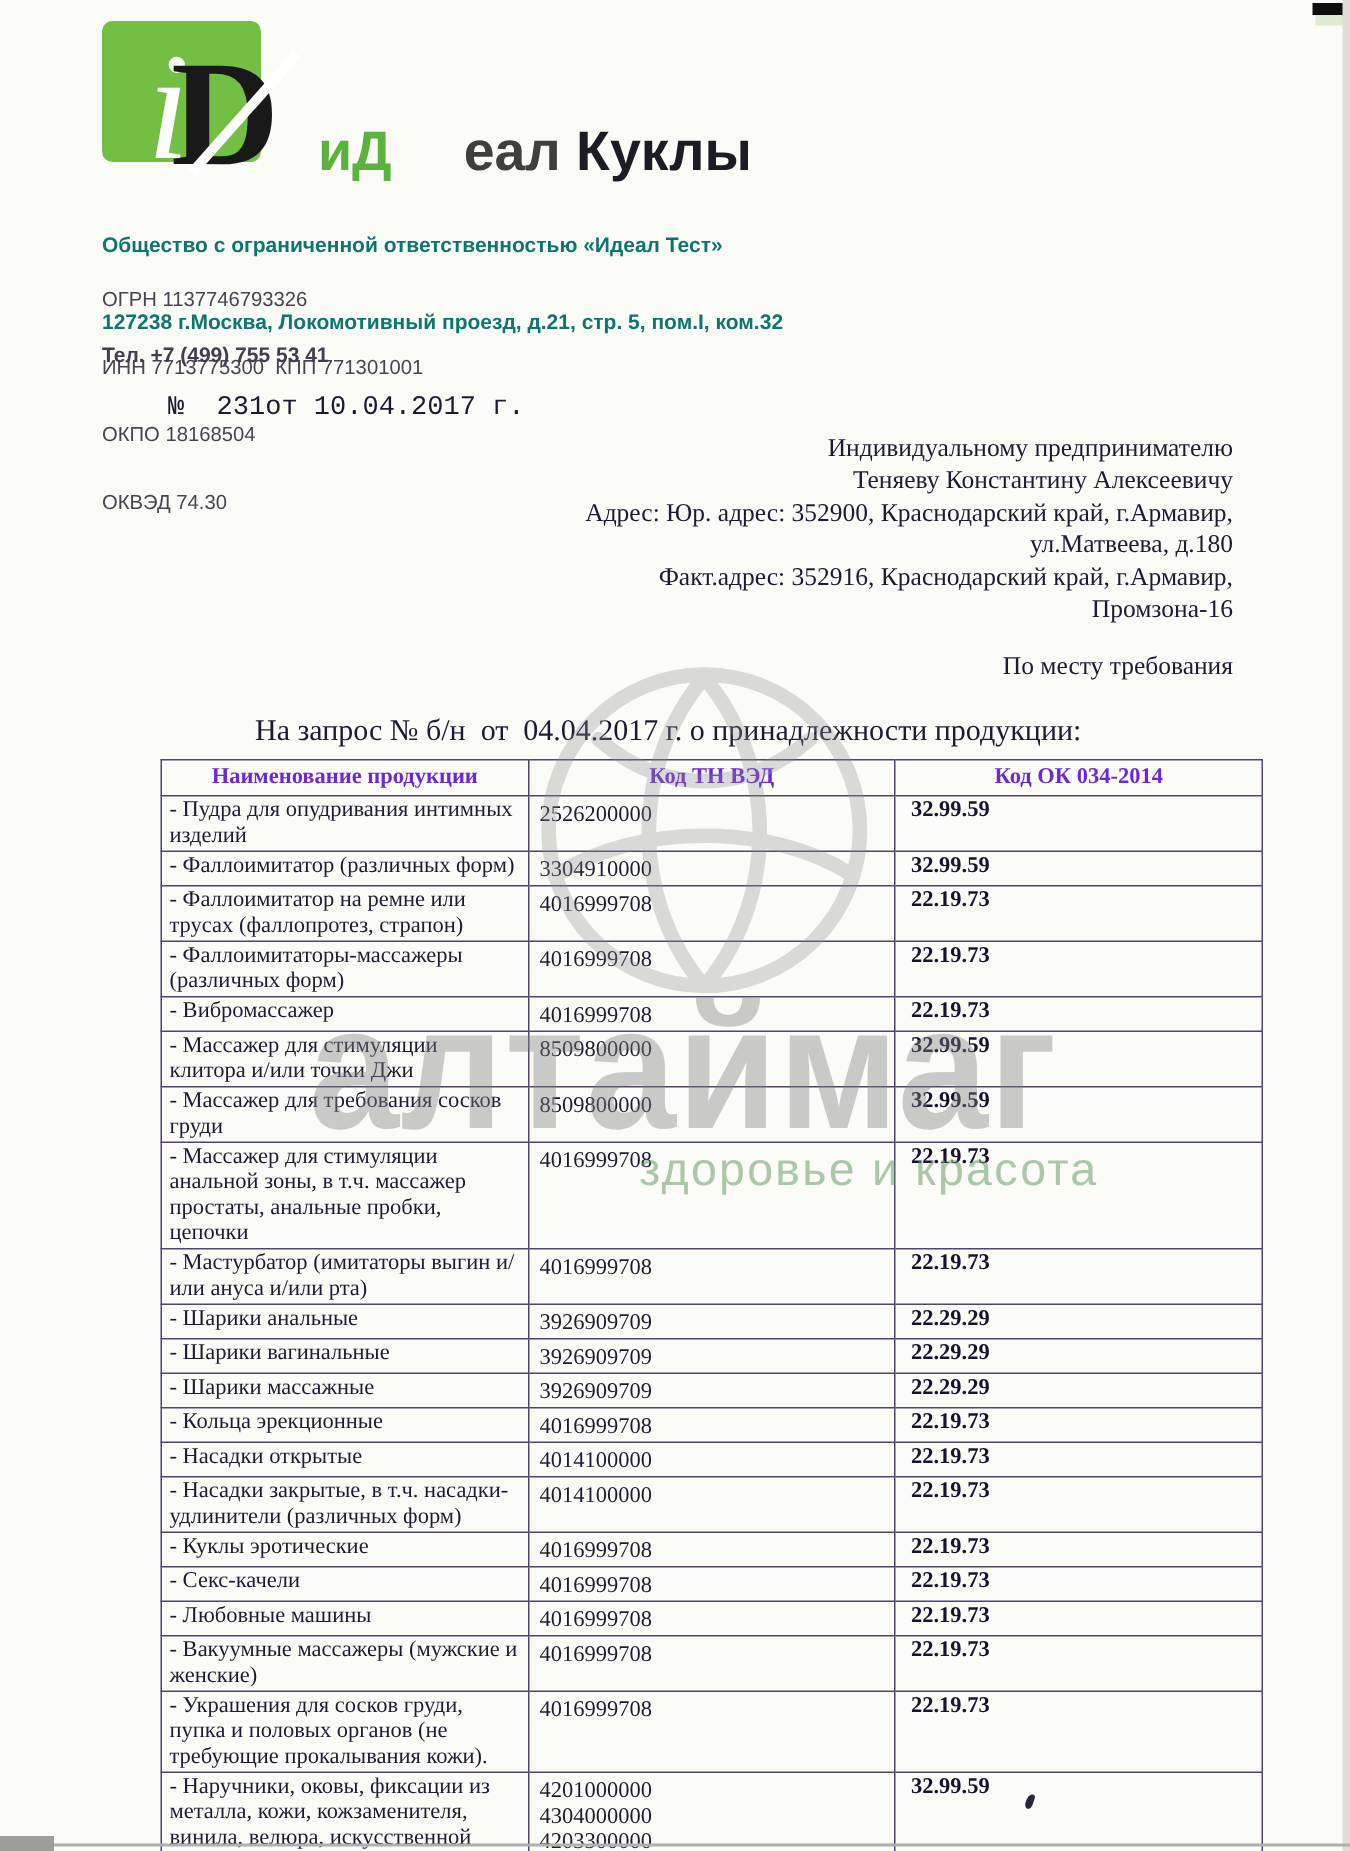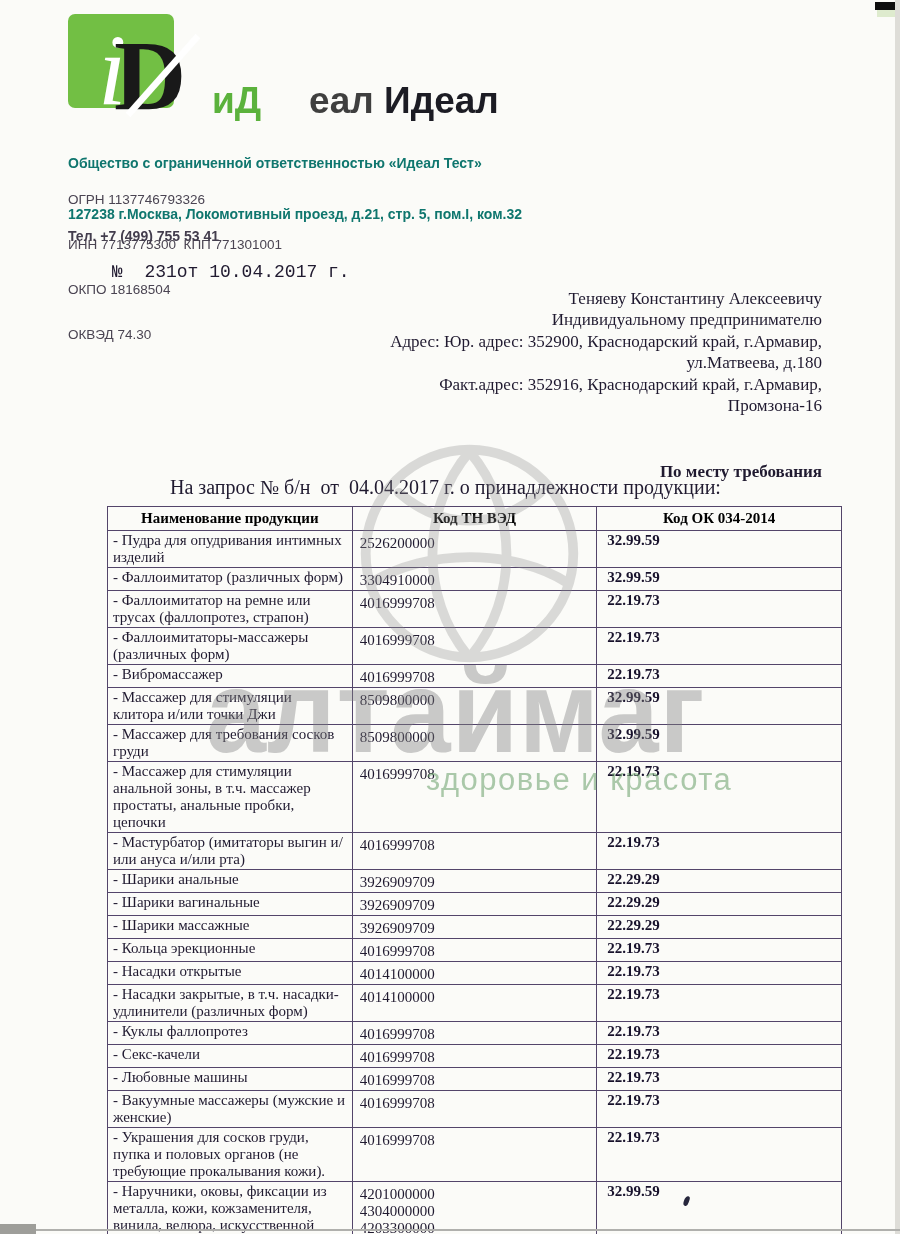--- a/index.html
+++ b/index.html
@@ -23,29 +23,29 @@
   .company-block{position:absolute; left:68px; top:121px; font-size:14px; font-weight:700;
     color:#0f766e; line-height:17px; white-space:pre-wrap;}
   .reg-block{position:absolute; left:68px; top:162px; font-size:13.5px; font-weight:400;
     color:#4a4452; line-height:15px; white-space:pre-wrap;}
   .phone-line{position:absolute; left:68px; top:228px; font-size:14px; font-weight:700;
     color:#433d4d; white-space:pre-wrap;}
   
   .ref-number{position:absolute; left:112px; top:262px; font-size:18px; white-space:pre-wrap;font-family:Liberation Mono, monospace;}
   .recipient-block{position:absolute; right:78px; top:288px; text-align:right;
     font-size:17px; line-height:21.4px;}
-  .addressed-to{position:absolute; right:78px; top:434px; font-size:17px; font-weight:700;margin-top:28px;}
+  .addressed-to{position:absolute; right:78px; top:434px; font-size:17px; font-weight:400;}
   .intro-line{position:absolute; left:170px; top:476px; font-size:20px; white-space:pre-wrap;}
   
   .content{position:absolute; left:107px; top:506px; width:735px;}
   table.products{border-collapse:collapse; table-layout:fixed; width:735px;
     font-size:15px; line-height:17px;}
   table.products th, table.products td{
     border:1.6px solid #53456a; vertical-align:top; overflow:hidden;}
-  table.products th{font-weight:700; text-align:center; padding:3px 4px; color:#000000;}
+  table.products th{font-weight:700; text-align:center; padding:3px 4px; color:#6d28d9;}
   td.c-name{width:415px; padding:1px 6px 1px 5px;}
   td.c-tnved{width:156px; padding:4px 4px 1px 7px;}
   td.c-ok{width:164px; padding:1px 4px 1px 10px; font-weight:700; color:#18122c;}
   
   .watermark{position:absolute; left:0; top:0; width:828px; height:1234px; pointer-events:none;}
   .wm-emblem{position:absolute; left:352px; top:436px; opacity:0.30;}
   .wm-brand{position:absolute; left:206px; top:648px; font-family:"Liberation Sans", sans-serif;
     font-size:108px; font-weight:700; letter-spacing:1px; line-height:1.1;
     color:rgba(128,128,128,0.40); transform:scaleY(1.08); transform-origin:top left; white-space:nowrap;}
   .wm-tagline{position:absolute; left:426px; top:762px; font-family:"Liberation Sans", sans-serif;
@@ -66,41 +66,41 @@
 <div class="page">
 
   <div class="logo">
     <svg width="220" height="112" viewBox="0 0 220 112">
       <rect x="0" y="4" width="106" height="94" rx="7" fill="#72bf44"></rect>
       <text x="30" y="95" font-family="'Liberation Serif',serif" font-style="italic" font-size="102" fill="#ffffff">i</text>
       <text x="46" y="99" font-family="'Liberation Serif',serif" font-weight="bold" font-size="100" fill="#191919">D</text>
       <line x1="130" y1="26" x2="60" y2="105" stroke="#ffffff" stroke-width="6.5"></line>
     </svg>
     <div class="logo-wordmark">
-      <span class="wm-green">иД</span><span class="wm-dark">еал</span><span class="wm-bold"> Идеал</span>
+      <span class="wm-green">иД</span><span class="wm-dark">еал</span><span class="wm-bold"> Куклы</span>
     </div>
   </div>
 
   <div class="company-block sans">
     <div>Общество с ограниченной ответственностью «Идеал Тест»</div>
     <div>127238 г.Москва, Локомотивный проезд, д.21, стр. 5, пом.I, ком.32</div>
   </div>
   <div class="reg-block sans">
     <div>ОГРН 1137746793326</div>
     <div>ИНН 7713775300  КПП 771301001</div>
     <div>ОКПО 18168504</div>
     <div>ОКВЭД 74.30</div>
   </div>
   <div class="phone-line sans">Тел. +7 (499) 755 53 41</div>
 
   <div class="ref-number">№  231от 10.04.2017 г.</div>
 
   <div class="recipient-block">
+    <div>Индивидуальному предпринимателю</div>
     <div>Теняеву Константину Алексеевичу</div>
-    <div>Индивидуальному предпринимателю</div>
     <div>Адрес: Юр. адрес: 352900, Краснодарский край, г.Армавир,</div>
     <div>ул.Матвеева, д.180</div>
     <div>Факт.адрес: 352916, Краснодарский край, г.Армавир,</div>
     <div>Промзона-16</div>
   </div>
 
   <div class="addressed-to">По месту требования</div>
   <div class="intro-line">На запрос № б/н  от  04.04.2017 г. о принадлежности продукции:</div>
 
   <div class="content">
@@ -212,21 +212,21 @@
             <td class="c-ok">22.19.73</td>
           </tr>
           <tr>
             <td class="c-name">- Насадки закрытые, в т.ч. насадки-удлинители (различных форм)</td>
             <td class="c-tnved">
               <div>4014100000</div>
             </td>
             <td class="c-ok">22.19.73</td>
           </tr>
           <tr>
-            <td class="c-name">- Куклы фаллопротез</td>
+            <td class="c-name">- Куклы эротические</td>
             <td class="c-tnved">
               <div>4016999708</div>
             </td>
             <td class="c-ok">22.19.73</td>
           </tr>
           <tr>
             <td class="c-name">- Секс-качели</td>
             <td class="c-tnved">
               <div>4016999708</div>
             </td>

